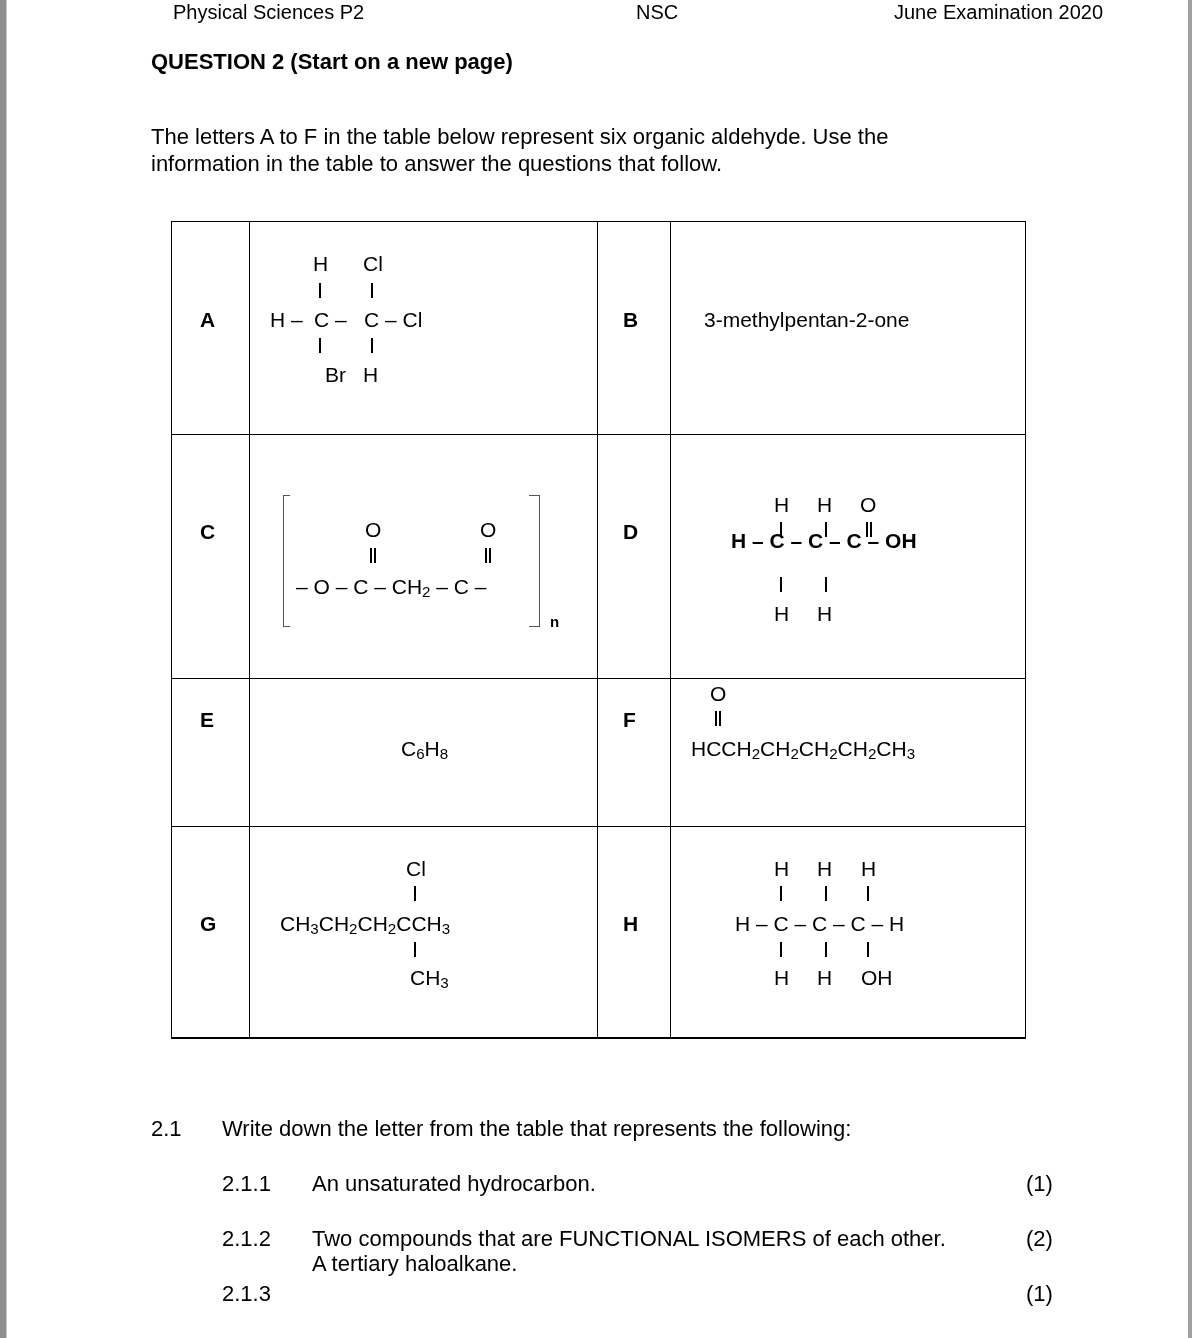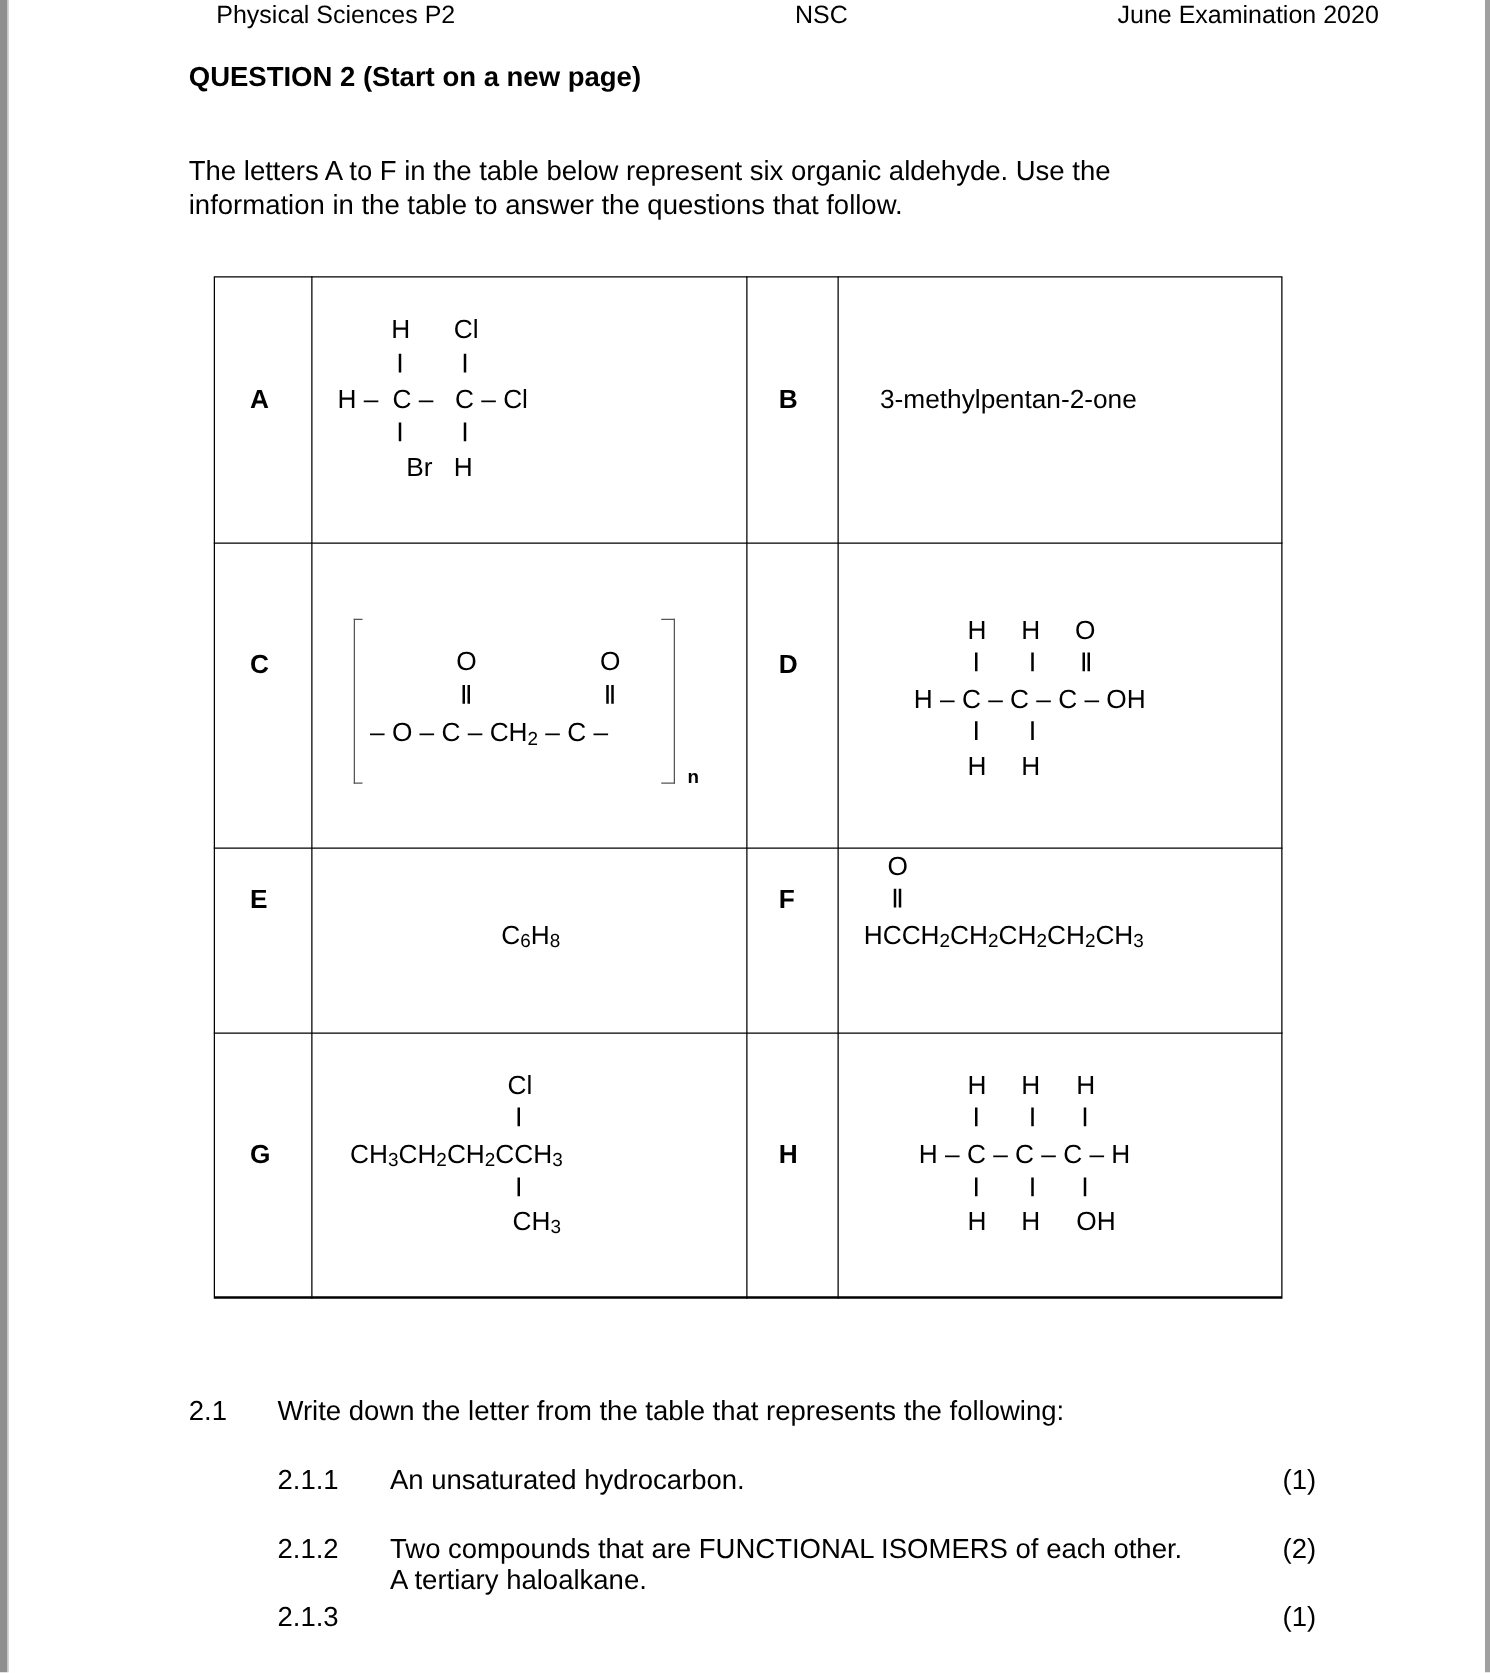--- a/index.html
+++ b/index.html
@@ -83,21 +83,21 @@
   <div class="t" style="left:550px; top:614px; font-size:15px; font-weight:bold;">n</div>
 </div>
 
 <div>
   <div class="t ch" style="left:774px; top:494px;">H</div>
   <div class="t ch" style="left:817px; top:494px;">H</div>
   <div class="t ch" style="left:860px; top:494px;">O</div>
   <div class="bond" style="left:780px; top:522px;"></div>
   <div class="bond" style="left:825px; top:522px;"></div>
   <div class="dbond" style="left:866px; top:522px;"></div>
-  <div class="t ch" style="left:731px; top:549px;">H – C – C – C – OH</div>
+  <div class="t ch" style="left:731px; top:530px;font-weight:bold;">H – C – C – C – OH</div>
   <div class="bond" style="left:780px; top:577px;"></div>
   <div class="bond" style="left:825px; top:577px;"></div>
   <div class="t ch" style="left:774px; top:603px;">H</div>
   <div class="t ch" style="left:817px; top:603px;">H</div>
 </div>
 
 <div class="t ch" style="left:401px; top:738px;text-align:right;"><span>C</span><sub>6</sub><span>H</span><sub>8</sub></div>
 
 <div>
   <div class="t ch" style="left:710px; top:683px;">O</div>

